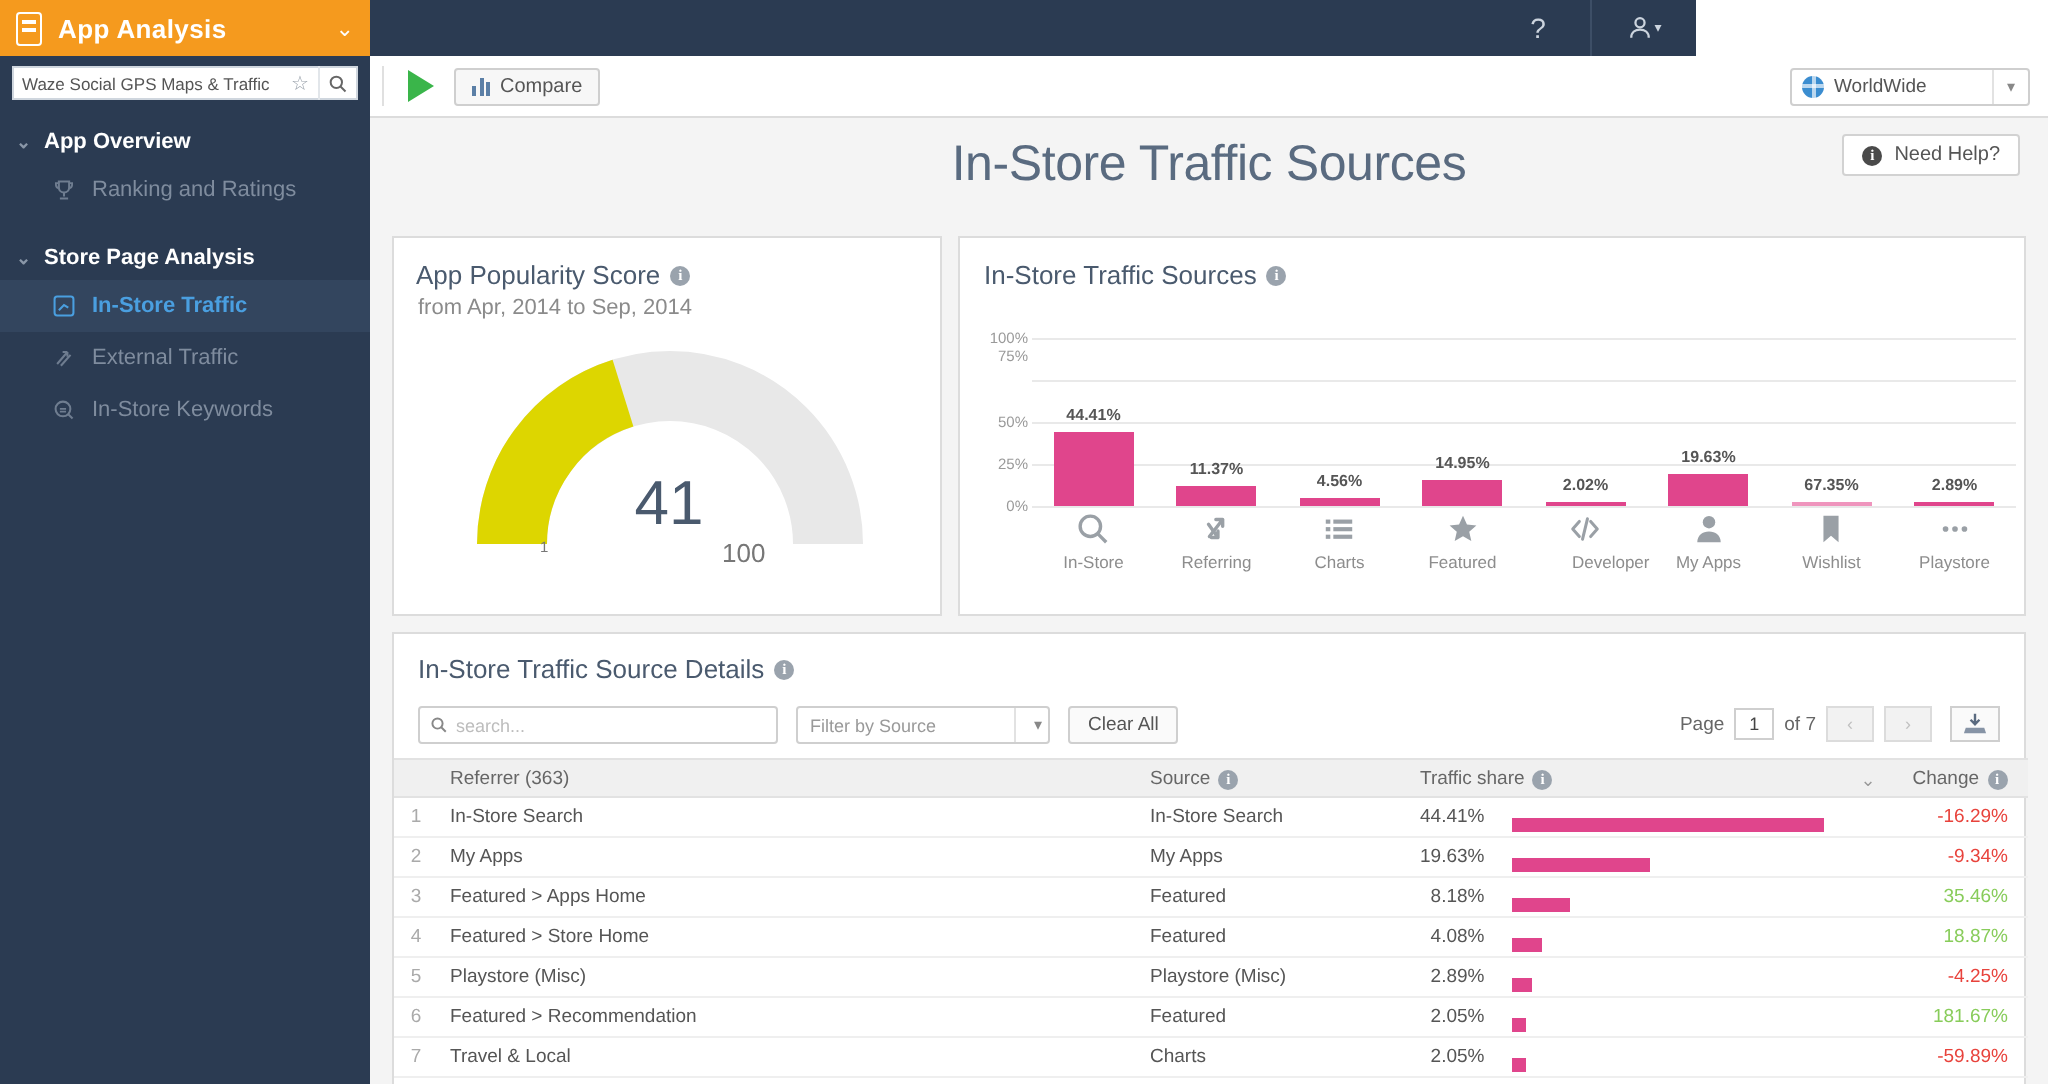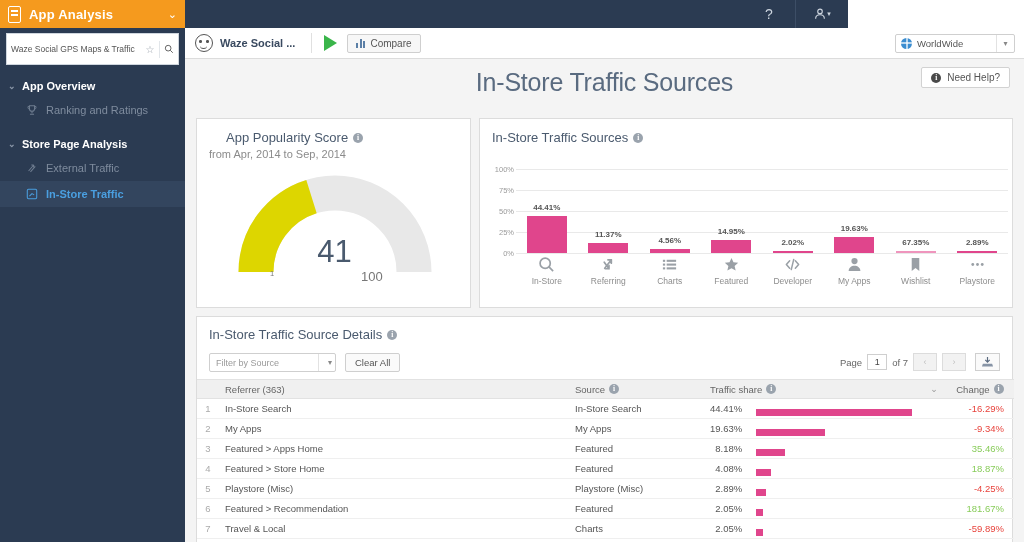--- a/index.html
+++ b/index.html
@@ -19,21 +19,21 @@
   #brand .ph:after{content:"";position:absolute;left:1.5px;top:7px;width:7px;height:2px;background:#fff;}
   #brand .btxt { color:#fff; font-weight:bold; font-size:13px; margin-left:8px; letter-spacing:.2px;}
   #brand .chev { margin-left:auto; color:#fff; font-size:11px; }
   #topbar .tr { position:absolute; right:0; top:0; height:28px; display:flex; align-items:center; }
   #topbar .tr .cell { width:52px; height:28px; display:flex; align-items:center; justify-content:center; color:#ccd4de; font-size:14px; }
   #topbar .tr .sep { width:1px; height:28px; background:#3d4e66; }
   .usr { display:flex; align-items:center; gap:2px; }
   .usr svg { display:block; }
   
   #sidebar { position:absolute; left:0; top:28px; width:185px; height:514px; background:#2b3b52; }
-  #appsearch { margin:5px 6px 0 6px; height:32px; background:#fff; border:1px solid #cfd6de; display:flex; align-items:center; }
+  #appsearch { margin:5px 6px 0 6px; height:17px; background:#fff; border:1px solid #cfd6de; display:flex; align-items:center; }
   #appsearch input { border:0; outline:0; flex:1; font-size:8.5px; color:#555; padding:0 4px; font-family:"Liberation Sans",sans-serif; min-width:0;}
   #appsearch .ic { width:18px; height:17px; display:flex; align-items:center; justify-content:center; color:#9aa2ab; font-size:10px; }
   #appsearch .div { width:1px; height:17px; background:#e2e6ea; }
   .navgrp { margin-top:10px; }
   .navgrp .ghdr { display:flex; align-items:center; height:22px; padding-left:8px; color:#fff; font-weight:bold; font-size:11px; }
   .navgrp .ghdr .cv { width:14px; color:#8a97a8; font-size:9px; }
   .navitem { display:flex; align-items:center; height:26px; padding-left:26px; color:#7f8c9e; font-size:11px; }
   .navitem .ni { width:20px; display:flex; align-items:center; color:#6f7d90; }
   .navitem.active { background:#33455e; color:#4a9fe0; font-weight:bold; }
   .navitem.active .ni { color:#4a9fe0; }
@@ -61,21 +61,21 @@
   .geo .cv { margin-left:auto; width:18px; height:17px; border-left:1px solid #e2e2e2; display:flex; align-items:center; justify-content:center; color:#888; font-size:8px;}
   #pagehdr { position:absolute; left:0; top:31px; width:839px; height:57px; }
   #pagetitle { position:absolute; width:839px; top:9px; text-align:center; font-size:25px; color:#5a6b80; font-weight:normal; letter-spacing:-.2px; }
   #needhelp { position:absolute; right:14px; top:8px; height:21px; background:#fff; border:1px solid #d2d2d2; border-radius:2px; display:flex; align-items:center; gap:6px; padding:0 9px; font-size:10px; color:#555; }
   .infoi { width:10px;height:10px;border-radius:50%;background:#9aa3ad;color:#fff;font-size:7.5px;font-weight:bold;display:inline-flex;align-items:center;justify-content:center;font-family:"Liberation Serif",serif; flex:0 0 auto;}
   .infoi.dark{ background:#4a4a4a; }
   .card { position:absolute; background:#fff; border:1px solid #dcdcdc; }
   .cardttl { font-size:13px; color:#4a5a6e; display:flex; align-items:center; gap:5px; }
   
   #gaugecard { left:11px; top:90px; width:275px; height:190px; }
-  #gaugecard .cardttl { margin:11px 0 0 29px; }
+  #gaugecard .cardttl { margin:11px 0 0 11px; }
   #gaugesub { margin:3px 0 0 12px; font-size:11px; color:#8b8b8b; }
   #gaugewrap { position:relative; width:275px; height:120px; margin-top:12px; }
   #gaugeval { position:absolute; left:0; right:0; top:62px; text-align:center; font-size:31px; color:#4a5a6e; font-weight:normal; }
   .gmin { position:absolute; left:73px; top:97px; font-size:7.5px; color:#777; }
   .gmax { position:absolute; left:164px; top:97px; font-size:13px; color:#777; }
   
   #srccard { left:294px; top:90px; width:534px; height:190px; }
   #srccard .cardttl { margin:11px 0 0 12px; }
   #plot { position:absolute; left:0; top:42px; width:534px; height:147px; }
   .ytick { position:absolute; left:8px; width:26px; text-align:right; font-size:7.5px; color:#9a9a9a; transform:translateY(-50%); }
@@ -97,21 +97,21 @@
   #srcfilter { width:127px; height:19px; border:1px solid #cfcfcf; background:#fff; display:flex; align-items:center; font-size:9px; color:#9a9a9a; border-radius:2px;}
   #srcfilter span { padding-left:6px; }
   #srcfilter .cv { margin-left:auto; width:17px; height:17px; border-left:1px solid #e2e2e2; display:flex; align-items:center; justify-content:center; color:#888; font-size:8px;}
   #clearall { height:19px; border:1px solid #cfcfcf; background:#fafafa; display:flex; align-items:center; padding:0 9px; font-size:9.5px; color:#555; border-radius:2px;}
   #pager { position:absolute; right:12px; top:36px; display:flex; align-items:center; gap:5px; font-size:9.5px; color:#666; }
   #pager input { width:20px; height:16px; border:1px solid #cfcfcf; text-align:center; font-size:9px; color:#444; font-family:"Liberation Sans",sans-serif; outline:0;}
   #pager .arw { width:24px; height:18px; border:1px solid #dcdcdc; background:#f2f2f2; color:#c0c0c0; display:flex; align-items:center; justify-content:center; font-size:9px; }
   #pager .exp { width:25px; height:18px; border:1px solid #cfcfcf; background:#fafafa; display:flex; align-items:center; justify-content:center; margin-left:4px;}
   table { position:absolute; left:0; top:62px; width:817px; border-collapse:collapse; }
   thead th { background:#f0f0f0; border-top:1px solid #e2e2e2; border-bottom:1px solid #e2e2e2; height:19px; font-size:9.5px; color:#666; font-weight:normal; text-align:left; padding:0 6px; }
-  thead th .cw { display:flex; align-items:flex-start; gap:4px; }
+  thead th .cw { display:flex; align-items:flex-end; gap:4px; }
   tbody td { height:20px; border-bottom:1px solid #efefef; font-size:9.5px; color:#555; padding:0 6px; }
   td.num { color:#aaa; text-align:center; width:22px; }
   td.ref { width:350px; }
   td.src { width:135px; }
   td.share { width:45px; text-align:right; padding-right:8px; }
   td.bar-cell { width:200px; }
   td.chg { text-align:right; padding-right:10px; }
   .trk { width:175px; height:7px; background:#e8e8e8; position:relative; }
   .trk i { position:absolute; left:0; top:0; height:7px; background:#e0458c; display:block; }
   .up { color:#88cc5a; }
@@ -169,48 +169,54 @@
       </span>
       <span>Ranking and Ratings</span>
     </div>
   </div>
 
   <div class="navgrp">
     <div class="ghdr">
       <span class="cv">⌄</span>
       <span>Store Page Analysis</span>
     </div>
+    <div class="navitem active">
+      <span class="ni">
+        <svg width="12" height="12" viewBox="0 0 14 14">
+            <rect x="1.5" y="1.5" width="11" height="11" rx="1.5" fill="none" stroke="#4a9fe0" stroke-width="1.2"></rect>
+            <path d="M4 9.5l3-3 2.5 1.5" fill="none" stroke="#4a9fe0" stroke-width="1.2"></path>
+          </svg>
+      </span>
+      <span>In-Store Traffic</span>
+    </div>
     <div class="navitem">
       <span class="ni">
         <svg width="12" height="12" viewBox="0 0 14 14">
             <path d="M3 10.5L9 3.5M9 3.5H6.2M9 3.5v2.8" fill="none" stroke="#6f7d90" stroke-width="1.2"></path>
             <path d="M5.2 11.5L10.8 5.2" fill="none" stroke="#6f7d90" stroke-width="1.2"></path>
           </svg>
       </span>
       <span>External Traffic</span>
     </div>
-    <div class="navitem active">
+    <div class="navitem">
       <span class="ni">
         <svg width="12" height="12" viewBox="0 0 14 14">
-            <rect x="1.5" y="1.5" width="11" height="11" rx="1.5" fill="none" stroke="#4a9fe0" stroke-width="1.2"></rect>
-            <path d="M4 9.5l3-3 2.5 1.5" fill="none" stroke="#4a9fe0" stroke-width="1.2"></path>
+            <circle cx="6.4" cy="6.4" r="4.3" fill="none" stroke="#6f7d90" stroke-width="1.2"></circle>
+            <path d="M4.6 6.4h3.6M4.6 8h3.6" stroke="#6f7d90" stroke-width="1"></path>
+            <line x1="9.6" y1="9.6" x2="12" y2="12" stroke="#6f7d90" stroke-width="1.2"></line>
           </svg>
       </span>
-      <span>In-Store Traffic</span>
+      <span>In-Store Keywords</span>
     </div>
   </div>
 </div>
 
 <div id="main">
 
   <div id="subbar">
-    <div class="appchip">
-      <span class="face"></span>
-      <span class="nm">Waze Social ...</span>
-    </div>
     <div class="vsep"></div>
     <div class="ptri"></div>
     <div class="cmpbtn">
       <span class="bars">
           <i style="height:5px"></i>
           <i style="height:9px"></i>
           <i style="height:7px"></i>
         </span>
       <span>Compare</span>
     </div>
@@ -254,21 +260,21 @@
       <span class="infoi">i</span>
     </div>
     <div id="plot">
         <div class="gline" style="top: 92px;"></div>
         <div class="ytick" style="top: 92px;">0%</div>
         <div class="gline" style="top: 71px;"></div>
         <div class="ytick" style="top: 71px;">25%</div>
         <div class="gline" style="top: 50px;"></div>
         <div class="ytick" style="top: 50px;">50%</div>
         <div class="gline" style="top: 29px;"></div>
-        <div class="ytick" style="top: 29px;">75%</div>
+        <div class="ytick" style="top: 17px;">75%</div>
         <div class="gline" style="top: 8px;"></div>
         <div class="ytick" style="top: 8px;">100%</div>
         <div class="bar" style="left: 46.75px; width: 40px; height: 37.3044px; bottom: 55px;"></div>
         <div class="blbl" style="left: 66.75px; top: 41.6956px;">44.41%</div>
         <div class="xitem" style="left: 66.75px;">
           <div class="xic">
             <svg width="17" height="17" viewBox="0 0 18 18">
               <circle cx="7.6" cy="7.6" r="5.4" fill="none" stroke="#9aa0a6" stroke-width="1.8"></circle>
               <line x1="11.6" y1="11.6" x2="16" y2="16" stroke="#9aa0a6" stroke-width="1.8"></line>
             </svg>
@@ -308,21 +314,21 @@
         <div class="xitem" style="left: 251.25px;">
           <div class="xic">
             <svg width="17" height="17" viewBox="0 0 18 18">
               <path d="M9 2l2.1 4.6 5 .5-3.8 3.4 1.1 4.9L9 12.9 4.6 15.4l1.1-4.9L1.9 7.1l5-.5z" fill="#9aa0a6"></path>
             </svg>
           </div>
           <div class="xlb">Featured</div>
         </div>
         <div class="bar" style="left: 292.75px; width: 40px; height: 2px; bottom: 55px;"></div>
         <div class="blbl" style="left: 312.75px; top: 77px;">2.02%</div>
-        <div class="xitem" style="left: 312.75px;">
+        <div class="xitem" style="left: 312.75px; text-align: right;">
           <div class="xic">
             <svg width="17" height="17" viewBox="0 0 18 18">
               <path d="M6 5L2.5 9 6 13M12 5l3.5 4-3.5 4M10.3 3.6L7.7 14.4" fill="none" stroke="#9aa0a6" stroke-width="1.6" stroke-linecap="round" stroke-linejoin="round"></path>
             </svg>
           </div>
           <div class="xlb">Developer</div>
         </div>
         <div class="bar" style="left: 354.25px; width: 40px; height: 16.4892px; bottom: 55px;"></div>
         <div class="blbl" style="left: 374.25px; top: 62.5108px;">19.63%</div>
         <div class="xitem" style="left: 374.25px;">
@@ -361,20 +367,29 @@
       </div>
   </div>
 
   <div id="detcard" class="card">
     <div class="cardttl">
       <span>In-Store Traffic Source Details</span>
       <span class="infoi">i</span>
     </div>
 
     <div id="toolrow">
+      <div id="tblsearch">
+        <span class="ic">
+          <svg width="9" height="9" viewBox="0 0 12 12">
+              <circle cx="5" cy="5" r="3.4" fill="none" stroke="#888" stroke-width="1.3"></circle>
+              <line x1="7.5" y1="7.5" x2="10.5" y2="10.5" stroke="#888" stroke-width="1.3"></line>
+            </svg>
+        </span>
+        <input placeholder="search..." style="">
+      </div>
       <div id="srcfilter">
         <span>Filter by Source</span>
         <span class="cv">▾</span>
       </div>
       <div id="clearall">
         <span>Clear All</span>
       </div>
     </div>
 
     <div id="pager">

